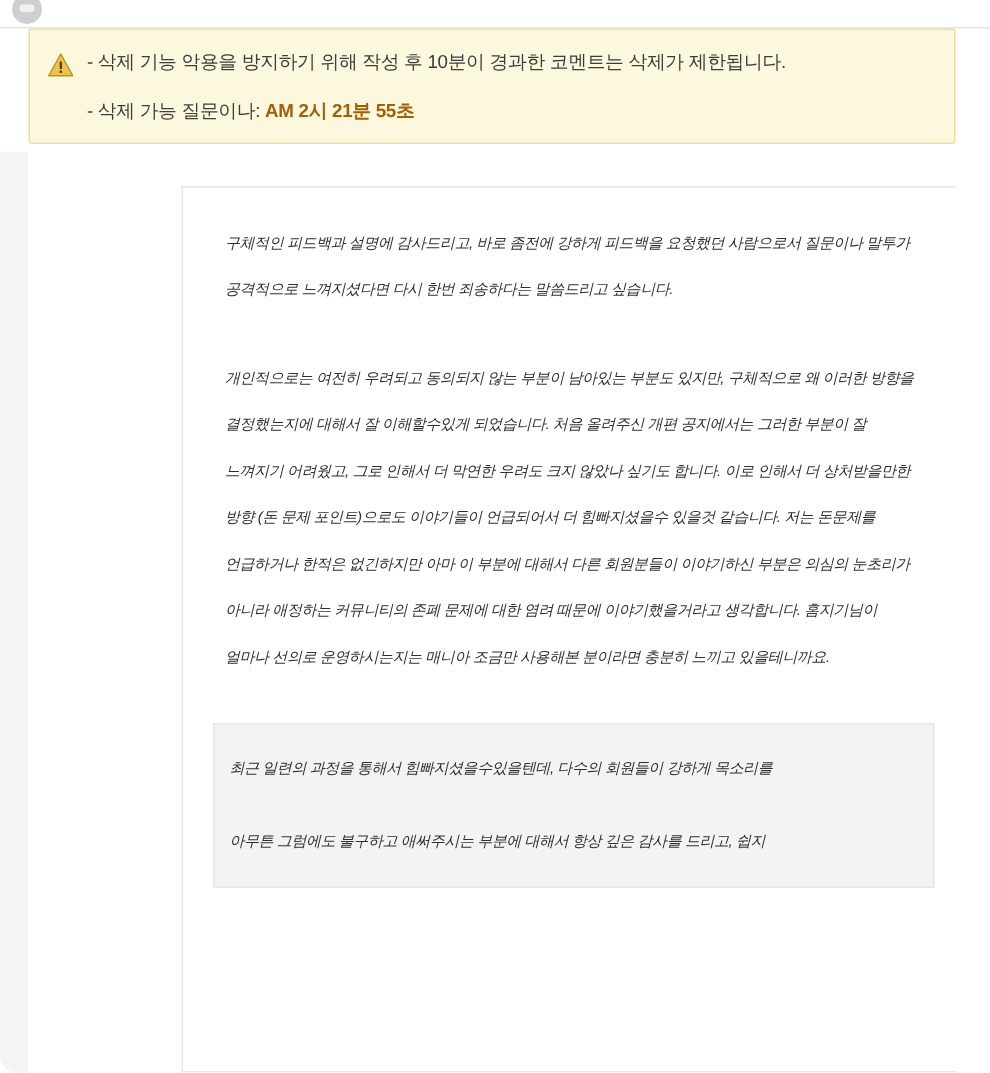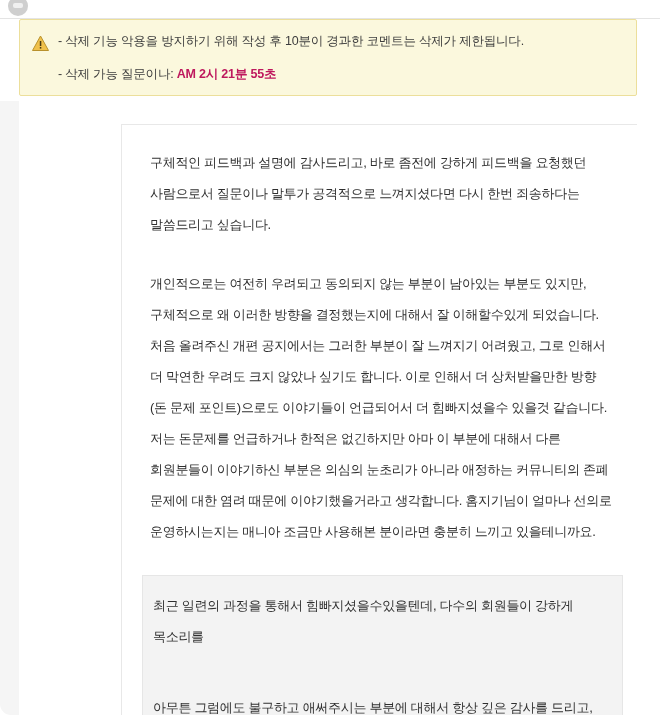--- a/index.html
+++ b/index.html
@@ -76,21 +76,21 @@
     color: #3d3d3d;
     line-height: 18px;
     letter-spacing: -0.2px;
     white-space: nowrap;
   }
   .notice-line.second {
     margin-top: 15px;
   }
   .notice-line .bold {
     font-weight: bold;
-    color: #be185d;
+    color: #a16207;
   }
 
   
   .content-area {
     position: absolute;
     top: 101px;
     left: 19px;
     width: 618px;
     height: 614px;
     background: #ffffff;
@@ -121,40 +121,41 @@
     min-height: 591px;
     background: #ffffff;
     border-left: 1px solid #e8e8e8;
     border-top: 1px solid #e8e8e8;
     border-bottom: 1px solid #e8e8e8;
     box-sizing: border-box;
     padding: 22px 22px 0 28px;
     overflow: hidden;
   }
   .para {
-    font-size: 13px;
+    font-size: 10px;
     line-height: 31px;
     color: #2f2f2f;
     letter-spacing: -0.3px;
     margin: 0 0 28px 0;
     text-align: left;
     word-break: keep-all;
+    font-style: italic;
   }
   .para:last-child { margin-bottom: 0; }
 
   
   .quote-block {
     margin: 0 -8px;
     background: #f3f3f3;
     border: 1px solid #e6e6e6;
     box-sizing: border-box;
     padding: 14px 10px 10px 10px;
   }
   .quote-block .para {
-    margin-bottom: 40px;
+    margin-bottom: 18px;
     color: #2f2f2f;
   }
   .quote-block .para:last-child { margin-bottom: 4px; }
 </style>
 </head>
 <body>
 
 <div id="page">
 
   <div class="topbar">

